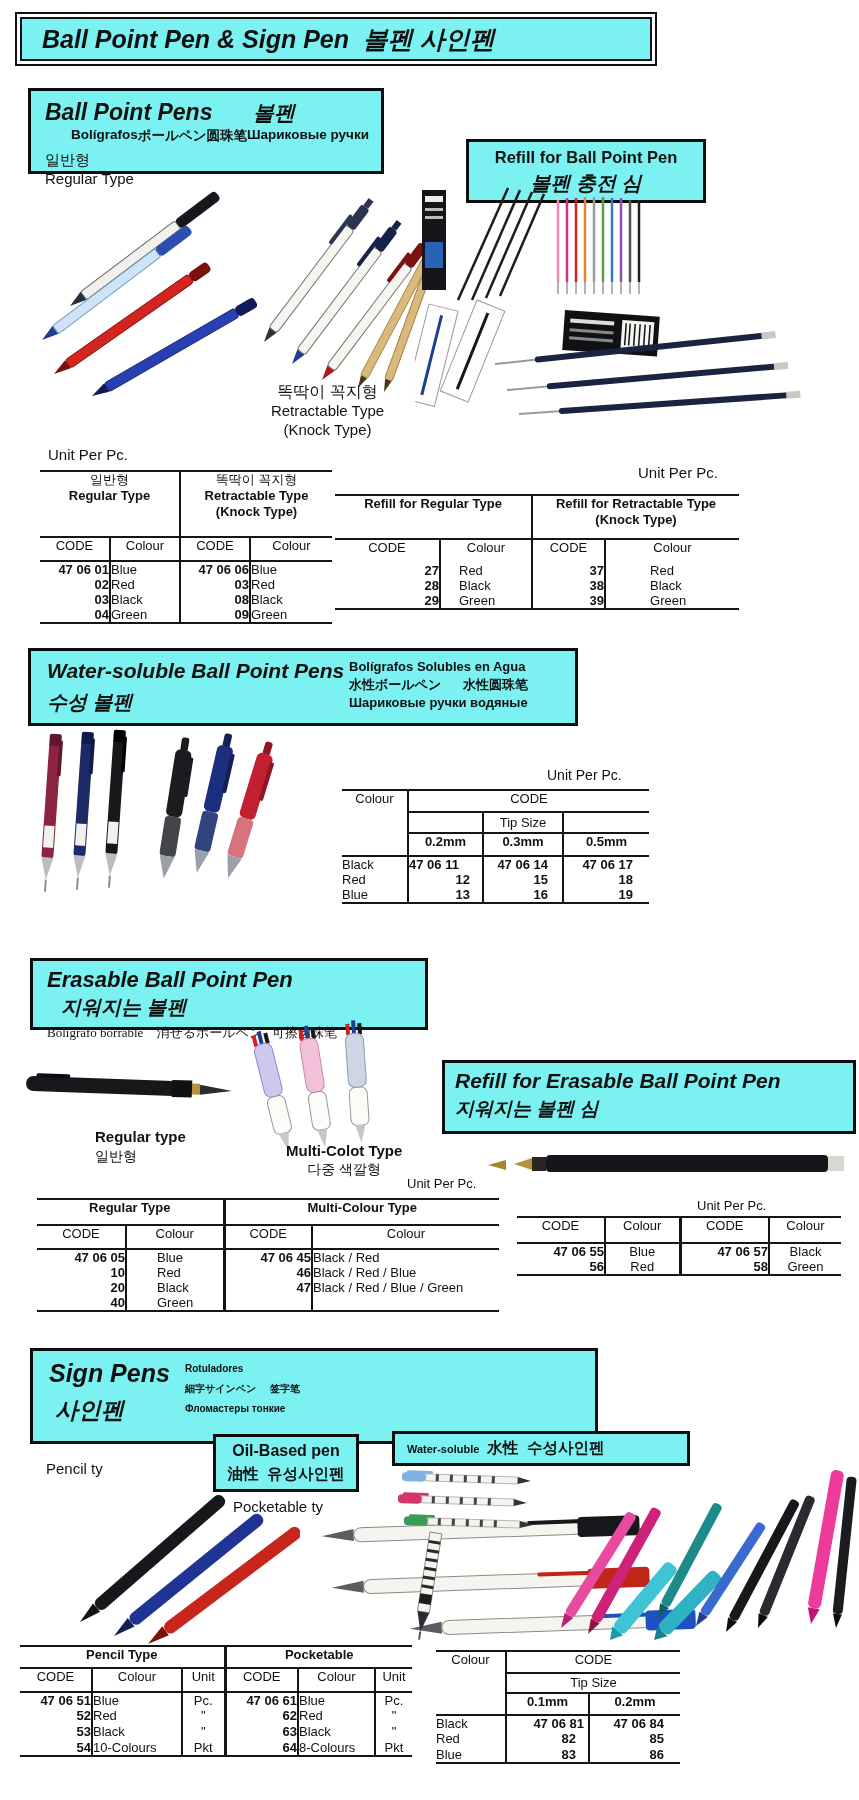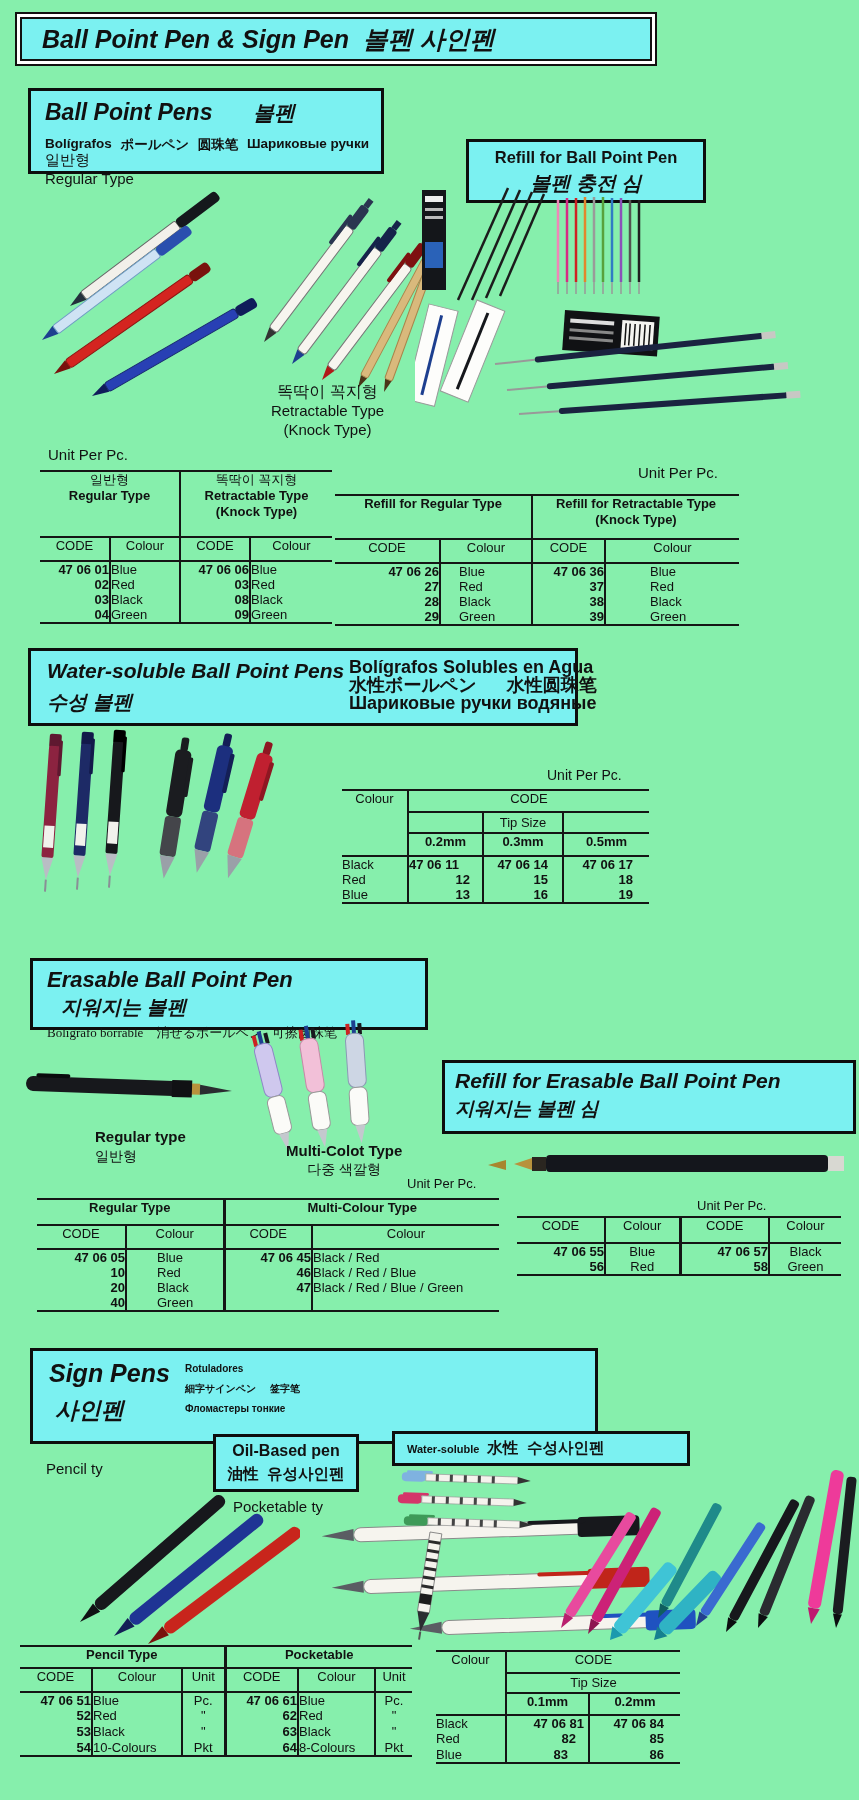--- a/index.html
+++ b/index.html
@@ -1,17 +1,17 @@
 <!DOCTYPE html>
 <html><head>
 <meta charset="utf-8">
 <style>
 *{margin:0;padding:0;box-sizing:border-box}
 body{background:#9a9a9a}
-#canvas{position:relative;width:859px;height:1800px;background:#86efac;font-family:"Liberation Sans",sans-serif;color:#111;overflow:hidden;margin:0 auto}
+#canvas{position:relative;width:859px;height:1800px;background:#ffffff;font-family:"Liberation Sans",sans-serif;color:#111;overflow:hidden;margin:0 auto}
 .abs{position:absolute}
 .pre{white-space:pre}
 .it{font-style:italic;font-weight:bold}
 .b{font-weight:bold}
 .cyan{background:#7bf1f1;border:3px solid #0d0d0d}
 .banner-outer{border:2px solid #111;background:#fff;padding:3px}
 .banner-inner{border:2px solid #111;background:#7bf1f1;height:100%;display:flex;align-items:center;padding-left:20px}
 .lbl{font-size:15px;line-height:19px}
 .unit{font-size:15px}
 table.cat{border-collapse:collapse;table-layout:fixed;width:100%;color:#111}
@@ -39,21 +39,21 @@
     <div class="banner-inner">
       <span class="it pre" style="font-size:25px">Ball Point Pen &amp; Sign Pen  볼펜 사인펜</span>
     </div>
   </div>
 
   <div class="abs cyan" style="left:28px;top:88px;width:356px;height:86px;padding:8px 14px">
     <div>
       <span class="it" style="font-size:23px">Ball Point Pens</span>
       <span class="it" style="font-size:21px;margin-left:36px">볼펜</span>
     </div>
-    <div style="display:flex;justify-content:space-between;width:324px;margin-top:9px;font-size:13.5px">
+    <div style="display:flex;justify-content:flex-end;width:324px;font-size:13.5px">
       <span class="b">Bolígrafos</span>
       <span class="b">ポールペン</span>
       <span class="b">圆珠笔</span>
       <span class="b">Шариковые ручки</span>
     </div>
   </div>
 
   <div class="abs cyan" style="left:466px;top:139px;width:240px;height:64px;padding:6px 4px;text-align:center">
     <div class="b" style="font-size:16.5px">Refill for Ball Point Pen</div>
     <div class="it" style="font-size:20px;margin-top:3px">볼펜 충전 심</div>
@@ -277,26 +277,20 @@
               <div class="b">(Knock Type)</div>
             </td>
       </tr>
       <tr style="height:24px">
         <td class="bt hd">CODE</td>
         <td class="bt bl hd">Colour</td>
         <td class="bt bl hd">CODE</td>
         <td class="bt bl hd">Colour</td>
       </tr>
       <tr>
-            <td class="bt code">47 06 26</td>
-            <td class="bt bl colour" style="padding-left:18px">Blue</td>
-            <td class="bt bl code">47 06 36</td>
-            <td class="bt bl colour" style="padding-left:44px">Blue</td>
-          </tr>
-      <tr>
             <td class="code">27</td>
             <td class="bl colour" style="padding-left:18px">Red</td>
             <td class="bl code">37</td>
             <td class="bl colour" style="padding-left:44px">Red</td>
           </tr>
       <tr>
             <td class="code">28</td>
             <td class="bl colour" style="padding-left:18px">Black</td>
             <td class="bl code">38</td>
             <td class="bl colour" style="padding-left:44px">Black</td>
@@ -309,21 +303,21 @@
           </tr>
     </tbody>
       </table>
   </div>
 
   <div class="abs cyan" style="left:28px;top:648px;width:550px;height:78px;padding:7px 16px">
     <div class="abs" style="left:16px;top:8px">
       <div class="it" style="font-size:21px">Water-soluble Ball Point Pens</div>
       <div class="it" style="font-size:20px;margin-top:6px">수성 볼펜</div>
     </div>
-    <div class="abs" style="left:318px;top:7px;font-size:18px;line-height:18px">
+    <div class="abs" style="left:318px;top:7px;font-size:13px;line-height:18px">
       <div class="b">Bolígrafos Solubles en Agua</div>
       <div class="b pre">水性ボールペン      水性圆珠笔</div>
       <div class="b">Шариковые ручки водяные</div>
     </div>
   </div>
 
   <svg class="abs" style="left:26px;top:728px" width="268" height="208" viewBox="0 0 268 208">
     <g transform="translate(30,6) rotate(4)">
         <rect x="-6" y="0" width="12" height="14" rx="2" fill="#5f1830"></rect>
         <rect x="-6" y="12" width="12" height="112" rx="2" fill="#8c2340"></rect>
@@ -802,20 +796,20 @@
             <td class="bl code" style="padding-right:4px">47 06 81</td>
             <td class="bl code" style="padding-right:16px">47 06 84</td>
           </tr>
       <tr style="height:16px">
             <td class="cname">Red</td>
             <td class="bl code" style="padding-right:12px">82</td>
             <td class="bl code" style="padding-right:16px">85</td>
           </tr>
       <tr style="height:16px">
             <td class="cname bb pb">Blue</td>
-            <td class="bl code bb pb" style="padding-right:20px">83</td>
+            <td class="bl code bb pb" style="padding-right:12px">83</td>
             <td class="bl code bb pb" style="padding-right:16px">86</td>
           </tr>
     </tbody>
       </table>
   </div>
 
 </div>
 
 </body></html>

